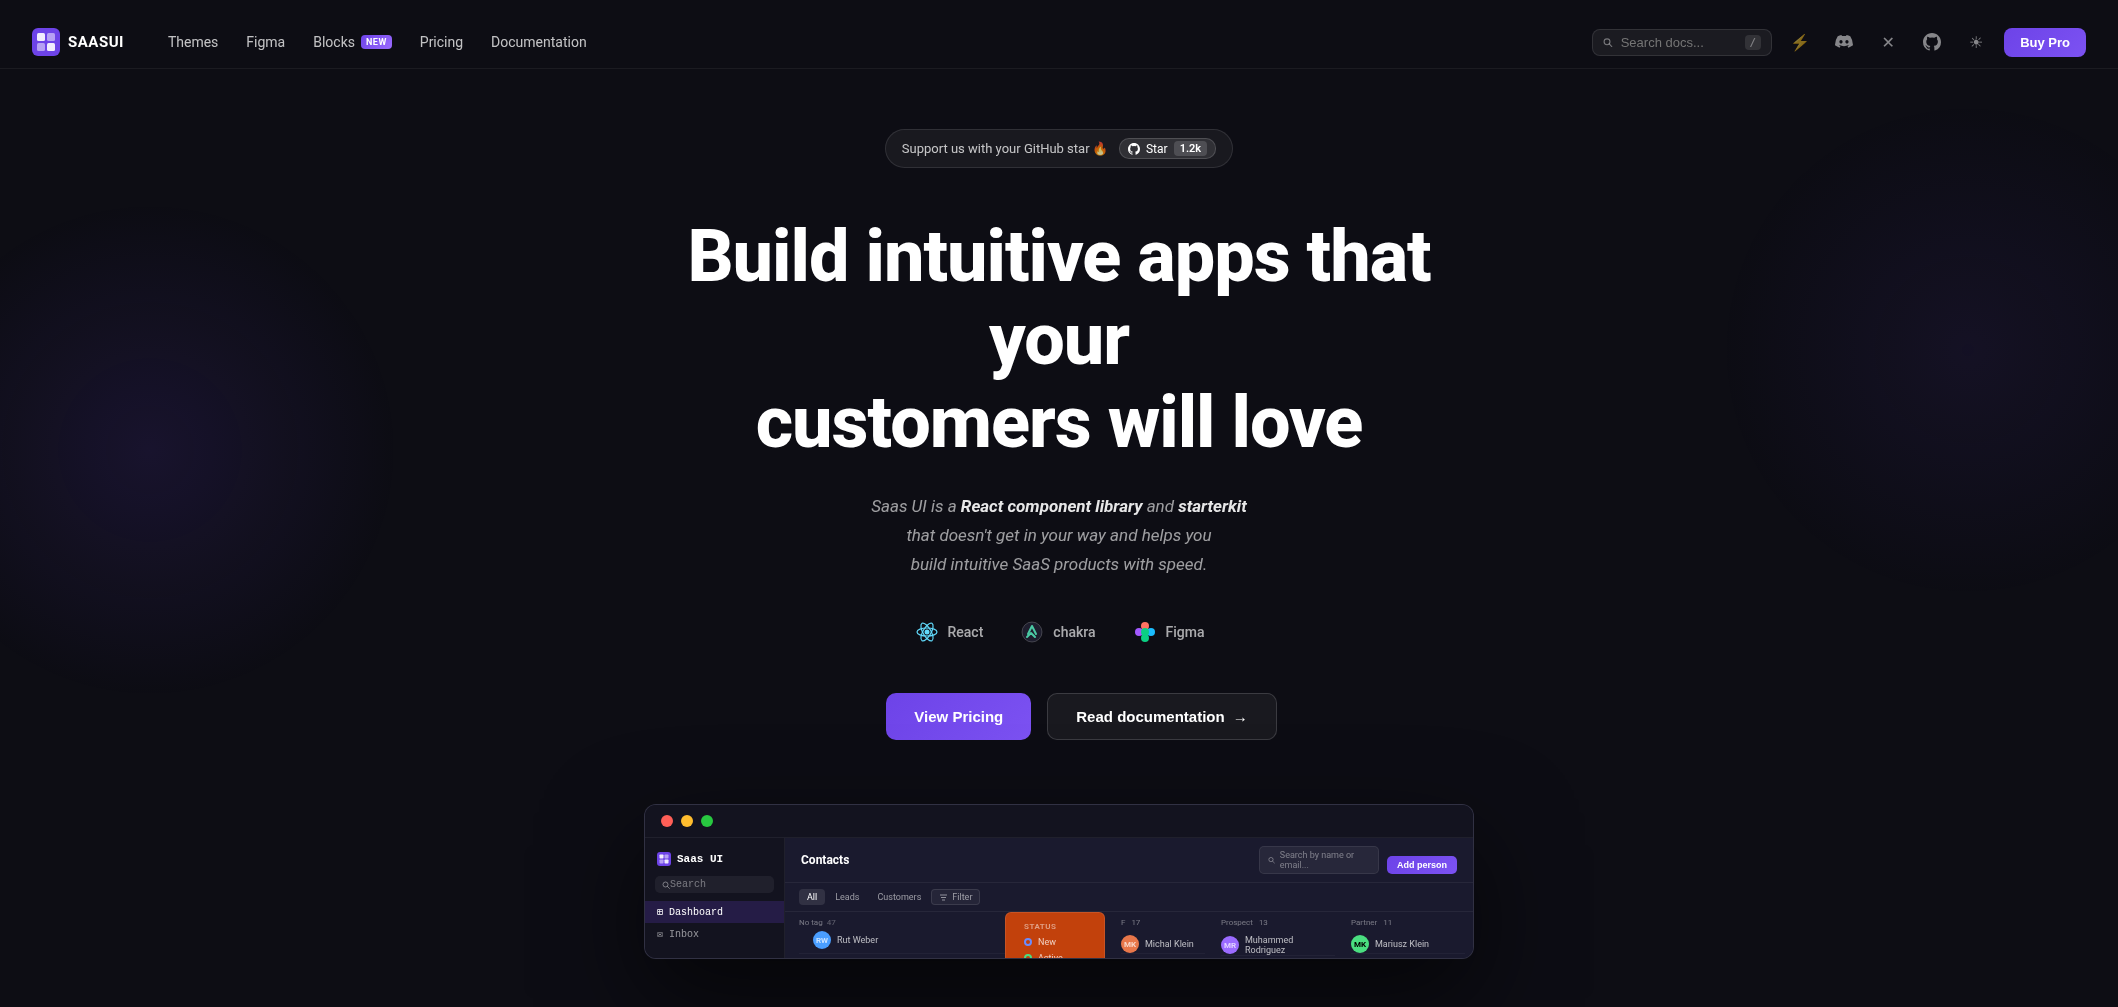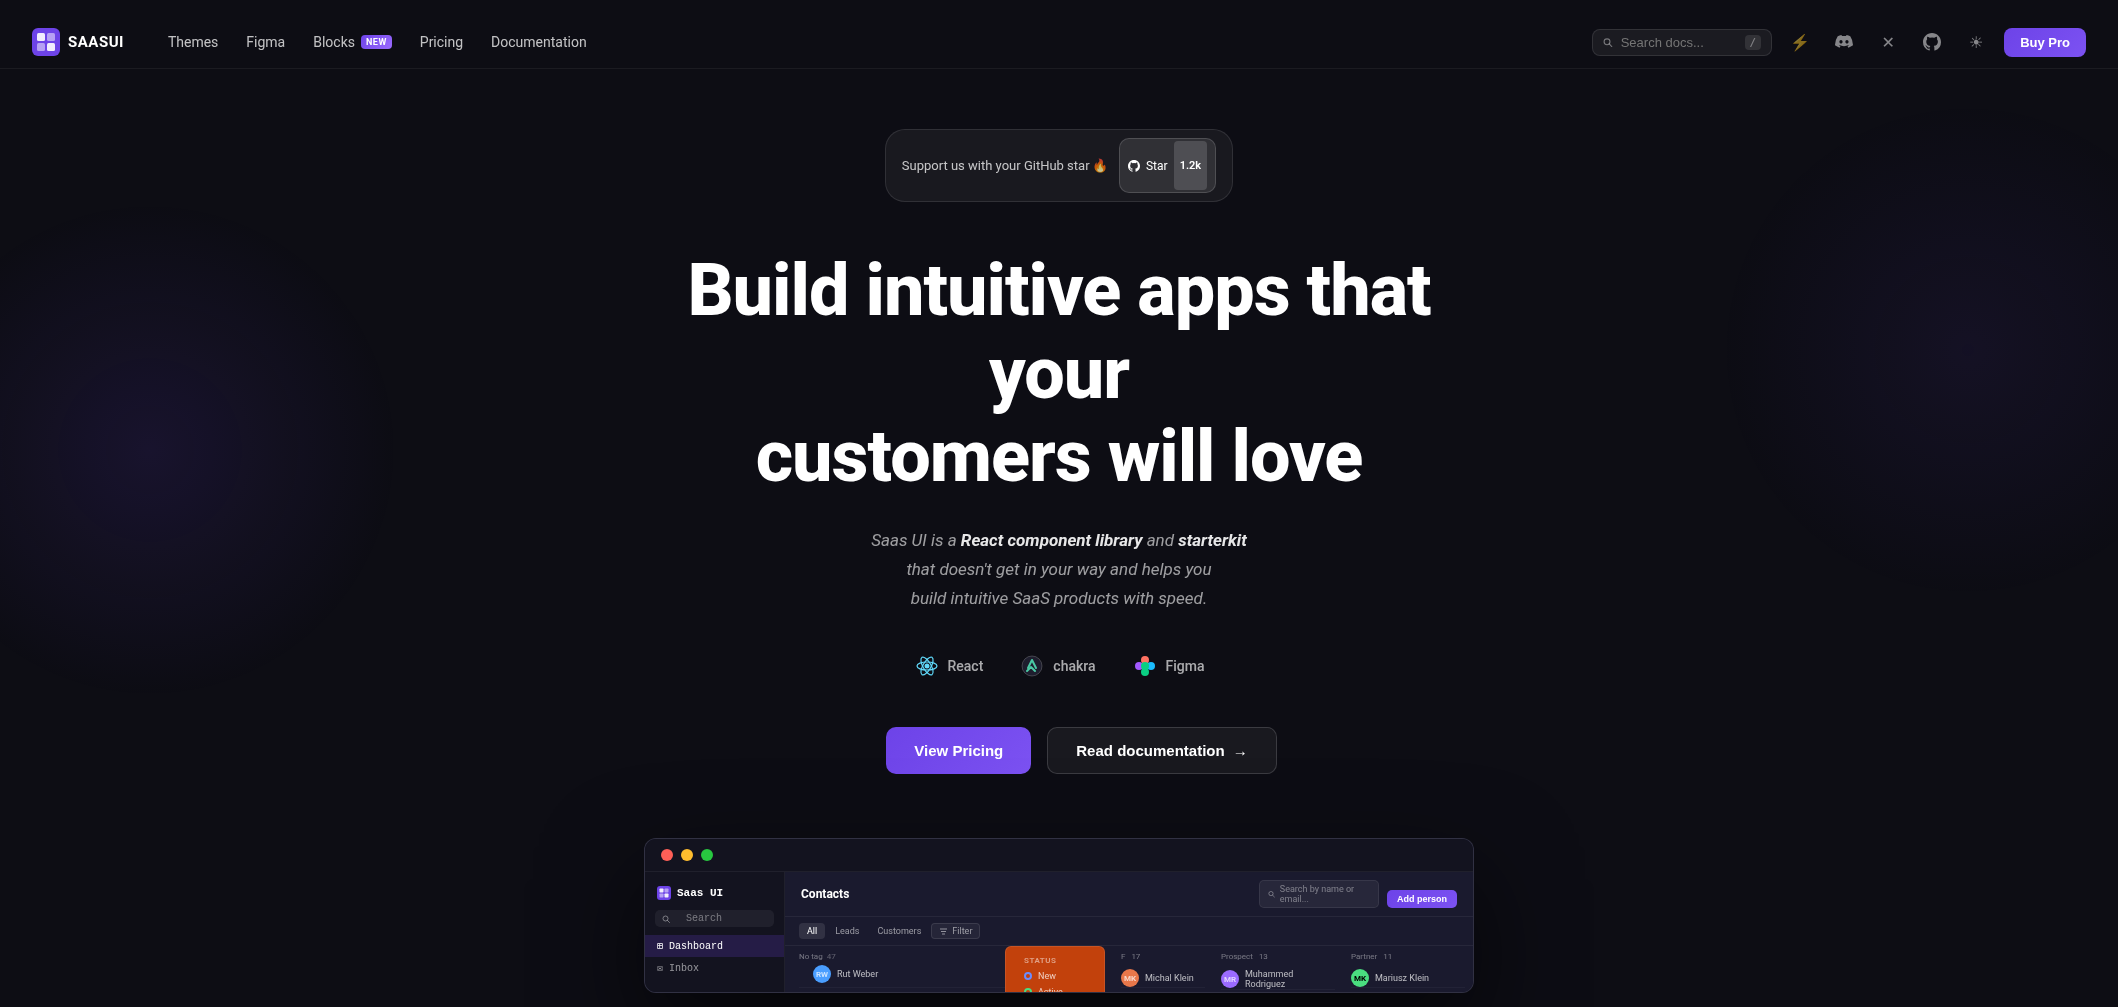--- a/index.html
+++ b/index.html
@@ -180,21 +180,21 @@
       border: 1px solid rgba(255,255,255,0.15);
       border-radius: 10px;
       padding: 2px 8px;
       font-size: 12px;
       color: #fff;
       cursor: pointer;
     }
 
     .star-count {
       background: rgba(255,255,255,0.15);
-      padding: 18px 6px;
+      padding: 1px 6px;
       border-radius: 4px;
       font-size: 11px;
       font-weight: 600;
     }
 
     
     .hero-title {
       font-size: 72px;
       font-weight: 800;
       text-align: center;
@@ -331,21 +331,21 @@
       gap: 6px;
       padding: 4px 12px 10px;
       font-size: 11px;
       font-weight: 700;
       color: #fff;
     }
 
     .sidebar-search {
       display: flex;
       align-items: center;
-      gap: 16px;
+      gap: 0;
       margin: 0 10px 8px;
       background: rgba(255,255,255,0.06);
       border-radius: 5px;
       padding: 3px 7px;
       font-size: 10px;
       color: rgba(255,255,255,0.4);
     }
 
     .sidebar-nav-item {
       display: flex;

